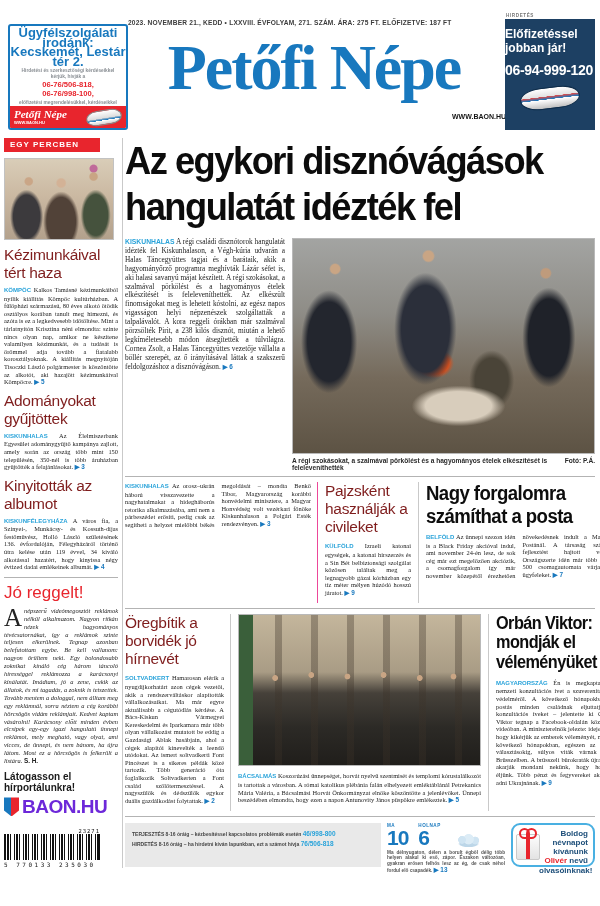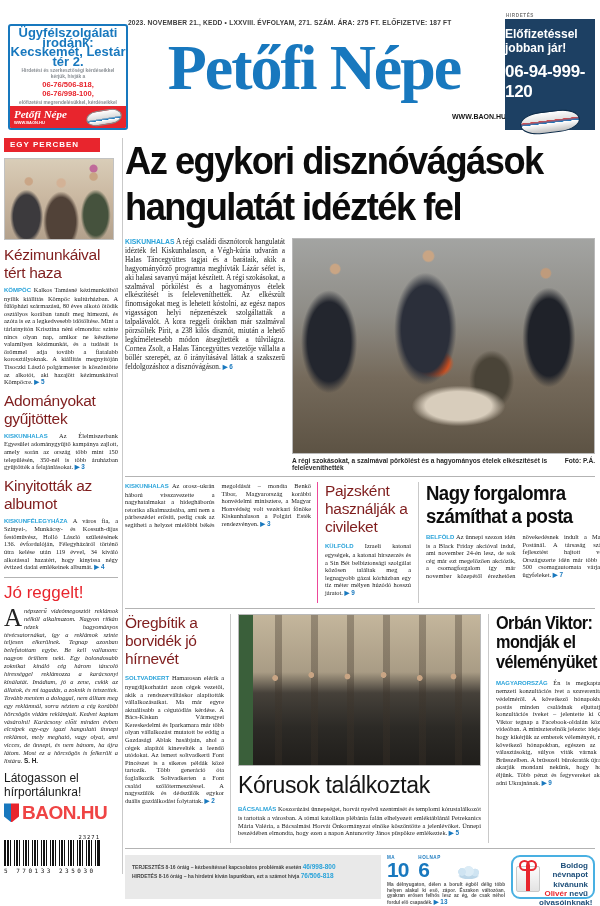--- a/index.html
+++ b/index.html
@@ -39,21 +39,21 @@
   .news-roll{width:34px;height:13px;background:linear-gradient(180deg,#ffffff 0%,#dcdcdc 55%,#9fb6c9 56%,#1878be 70%,#ffffff 71%,#cfcfcf 100%);
              border:1px solid #888;border-radius:45%/70%;transform:rotate(-9deg);}
   .masthead{position:absolute;left:128px;top:24px;width:372px;text-align:center;
             font-family:"Liberation Serif",serif;font-weight:bold;font-size:64px;line-height:88px;
             color:#1878be;letter-spacing:-2px;}
   .masthead-site{position:absolute;left:452px;top:113px;font-size:7px;font-weight:bold;color:#141414;}
   .ad-label{position:absolute;left:506px;top:13px;font-size:4.6px;color:#777;letter-spacing:0.6px;font-weight:bold;}
   .subscribe-ad{position:absolute;left:505px;top:19px;width:90px;height:111px;background:#1d4063;
                 color:#fff;box-sizing:border-box;padding-top:9px;}
   .sa-l{font-weight:bold;font-size:12px;line-height:13.5px;}
-  .sa-phone{font-weight:bold;font-size:17px;margin-top:7px;letter-spacing:-0.3px;}
+  .sa-phone{font-weight:bold;font-size:14px;margin-top:7px;letter-spacing:-0.3px;}
   .sa-roll{margin:9px auto 0 auto;width:58px;height:20px;
            background:linear-gradient(180deg,#ffffff 0%,#e2e2e2 40%,#d94b4b 41%,#1878be 55%,#ffffff 56%,#bfbfbf 100%);
            border-radius:45%/65%;transform:rotate(-7deg);border:1px solid #0e2c49;}
 
   
   .sidebar{position:absolute;left:4px;top:138px;width:114px;border-right:1px solid #c9c9c9;
            padding-right:4px;box-sizing:content-box;}
   .banner{width:90px;height:14px;background:#e8252d;color:#fff;font-weight:bold;font-size:8px;
           line-height:14px;padding-left:6px;letter-spacing:1px;margin-bottom:6px;}
   .photo1{width:108px;height:80px;border:1px solid #c2c2c2;margin-bottom:6px;
@@ -66,25 +66,25 @@
       radial-gradient(ellipse 20px 34px at 84% 70%,#45523d 0 60%,transparent 75%),
       radial-gradient(circle 7px at 82% 12%,#c06a9a 0 50%,transparent 65%),
       linear-gradient(180deg,#d9cdb8 0%,#cbb9a2 45%,#b3a18c 100%);}
   .sb-art p{margin:0 0 6px 0;}
   .gm-title{color:#e8252d;font-weight:400;font-size:17px;margin:4px 0 4px 0;font-family:"Liberation Sans",sans-serif;}
   .gm-body{font-family:"Liberation Serif",serif;font-style:italic;font-size:6.4px;line-height:7.9px;
            text-align:justify;color:#222;}
   .dropcap{float:left;font-size:25px;line-height:21px;padding-right:2px;font-style:normal;
            font-family:"Liberation Serif",serif;color:#222;}
   .sig{font-weight:bold;font-style:normal;font-family:"Liberation Sans",sans-serif;font-size:6.4px;}
-  .portal-cta{font-weight:normal;font-size:12px;margin-top:6px;color:#1a1a1a;}
+  .portal-cta{font-weight:bold;font-size:10px;margin-top:6px;color:#1a1a1a;}
   .portal-row{display:flex;align-items:center;gap:3px;margin-top:3px;}
   .shield{width:15px;height:19px;background:linear-gradient(90deg,#1878be 50%,#e8252d 50%);
           clip-path:polygon(0 0,100% 0,100% 68%,50% 100%,0 68%);}
-  .portal-logo{font-weight:bold;font-size:19px;letter-spacing:-0.5px;color:#ef4444;}
+  .portal-logo{font-weight:bold;font-size:19px;letter-spacing:-0.5px;color:#6d28d9;}
   .barcode-wrap{margin-top:10px;width:96px;}
   .bc-small{text-align:right;font-family:"DejaVu Sans Mono",monospace;font-size:5.5px;letter-spacing:1px;}
   .barcode{height:26px;background:repeating-linear-gradient(90deg,#111 0 1px,#fff 1px 2px,#111 2px 4px,#fff 4px 5px,#111 5px 6px,#fff 6px 9px);
            border-left:1px solid #111;border-right:1px solid #111;}
   .bc-num{font-family:"DejaVu Sans Mono",monospace;font-size:6px;letter-spacing:2.5px;margin-top:1px;}
 
   
   .main{position:absolute;left:125px;top:138px;width:470px;}
   .head1{font-weight:bold;font-size:39px;line-height:46px;letter-spacing:-1.6px;color:#0c0c0c;margin:0 0 8px 0;}
   .lead-row{display:flex;gap:7px;}
@@ -274,21 +274,20 @@
 
     <hr class="hrline">
 
     <div class="row3">
       <div class="colA">
         <h3 class="lighthead">Öregbítik a borvidék jó hírnevét</h3>
         <p class="serifbody"><span class="tag">SOLTVADKERT</span> <span>Hamarosan elérik a nyugdíjkorhatárt azon cégek vezetői, akik a rendszerváltáskor alapították vállalkozásaikat. Ma már egyre aktuálisabb a cégutódlás kérdése. A Bács-Kiskun Vármegyei Kereskedelmi és Iparkamara már több olyan vállalkozást mutatott be eddig a Gazdasági Ablak hasábjain, ahol a cégek alapítói kinevelték a leendő utódokat. Az ismert soltvadkerti Font Pincészet is a sikeres példák közé tartozik. Több generáció óta foglalkozik Soltvadkerten a Font család szőlőtermesztéssel. A nagyszülők és dédszülők egykor duális gazdálkodást folytattak.</span> <span class="pref">▶ 2</span></p>
       </div>
       <div class="colB">
         <div class="photo-choir"></div>
-        <h2 class="korusok-title">Kórusok találkoztak</h2>
         <p class="serifbody"><span class="tag">BÁCSALMÁS</span> <span>Koszorúzási ünnepséget, horvát nyelvű szentmisét és templomi kórustalálkozót is tartottak a városban. A római katolikus plébánia falán elhelyezett emléktáblánál Petrekanics Mária Valéria, a Bácsalmási Horvát Önkormányzat elnöke köszöntötte a jelenlévőket. Ünnepi beszédében elmondta, hogy ezen a napon Antunovity János püspökre emlékeztek.</span> <span class="pref">▶ 5</span></p>
       </div>
       <div class="colC">
         <h2 class="boldhead h-orban">
           <span class="cond">Orbán Viktor:</span>
           <span class="cond">mondják el</span>
           <span class="cond">véleményüket</span>
         </h2>
         <p class="serifbody"><span class="tag">MAGYARORSZÁG</span> <span>Én is megkaptam a nemzeti konzultációs ívet a szuverenitásunk védelméről. A következő hónapokban a postás minden családnak eljuttatja a konzultációs íveket – jelentette ki Orbán Viktor tegnap a Facebook-oldalán közzétett videóban. A miniszterelnök jelezte: ideje volt, hogy kikérjük az emberek véleményét, mert a következő hónapokban, egészen az uniós választásokig, súlyos viták várnak ránk Brüsszelben. A brüsszeli bürokraták újra meg akarják mondani nekünk, hogy hogyan éljünk. Több pénzt és fegyvereket akarnak adni Ukrajnának.</span> <span class="pref">▶ 9</span></p>
       </div>

